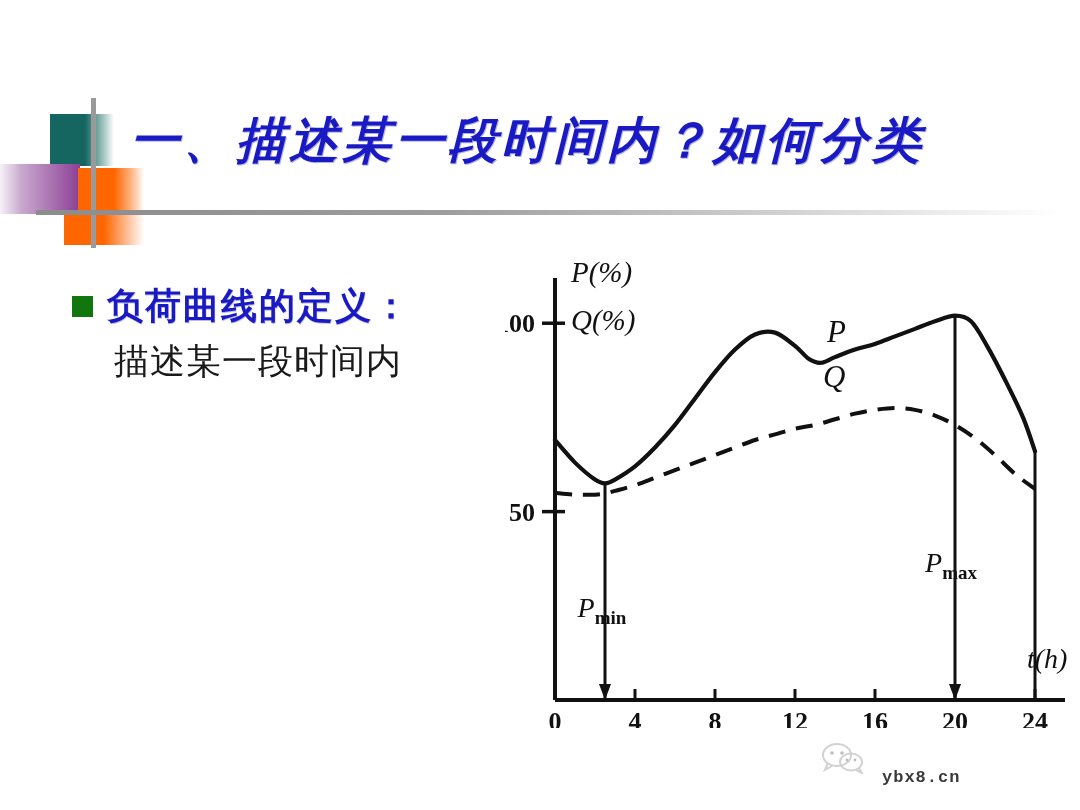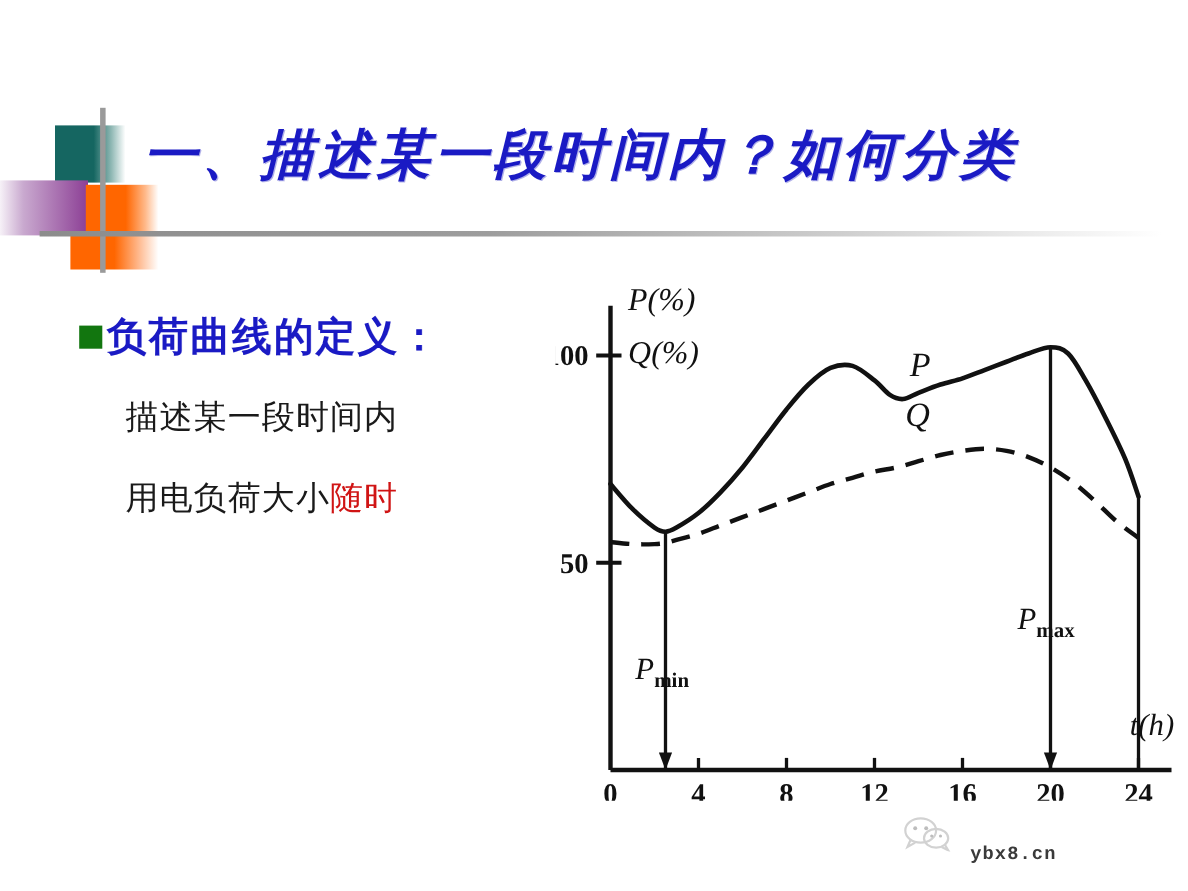--- a/index.html
+++ b/index.html
@@ -80,43 +80,43 @@
   
   #body-text {
     position: absolute;
     left: 72px;
     top: 282px;
     width: 450px;
   }
   .bullet-row {
     display: flex;
     align-items: flex-start;
-    gap: 4px;
+    gap: 14px;
   }
   .bullet-sq {
     width: 21px;
     height: 21px;
     background: #12760f;
     margin-top: 14px;
     flex: 0 0 auto;
   }
   .def-head {
     font-family: "Liberation Serif", "DejaVu Serif", serif;
     font-size: 36px;
     font-weight: bold;
     color: #1a1ac4;
     letter-spacing: 2px;
     white-space: nowrap;
     text-shadow: 0.5px 0.5px 0 rgba(30,30,190,0.3);
   }
   .para {
     margin-left: 42px;
-    margin-top: 24px;
-    font-family: "Liberation Serif", "DejaVu Serif", serif;
-    font-size: 30px;
+    margin-top: 6px;
+    font-family: "Liberation Serif", "DejaVu Serif", serif;
+    font-size: 35px;
     color: #1a1a1a;
     line-height: 50px;
     letter-spacing: 1px;
     white-space: nowrap;
   }
   .para .red { color: #d01414; }
 
   
   #chart {
     position: absolute;
@@ -171,23 +171,20 @@
 
 <div id="title">一、描述某一段时间内？如何分类</div>
 
 <div id="body-text">
   <div class="bullet-row">
     <div class="bullet-sq"></div>
     <div class="def-head">负荷曲线的定义：</div>
   </div>
   <div class="para">
     <span>描述某一段时间内</span>
-  </div>
-  <div class="para">
-    <span>用电负荷大小</span><span class="red">随时</span>
   </div>
 </div>
 
 <div id="chart">
   <svg width="575" height="480" viewBox="0 0 575 480">
 
     <g>
       <line id="y-axis" x1="50" y1="30" x2="50" y2="452" stroke="#111" stroke-width="4"></line>
       <line id="x-axis" x1="50" y1="452" x2="560" y2="452" stroke="#111" stroke-width="4"></line>
     </g>

